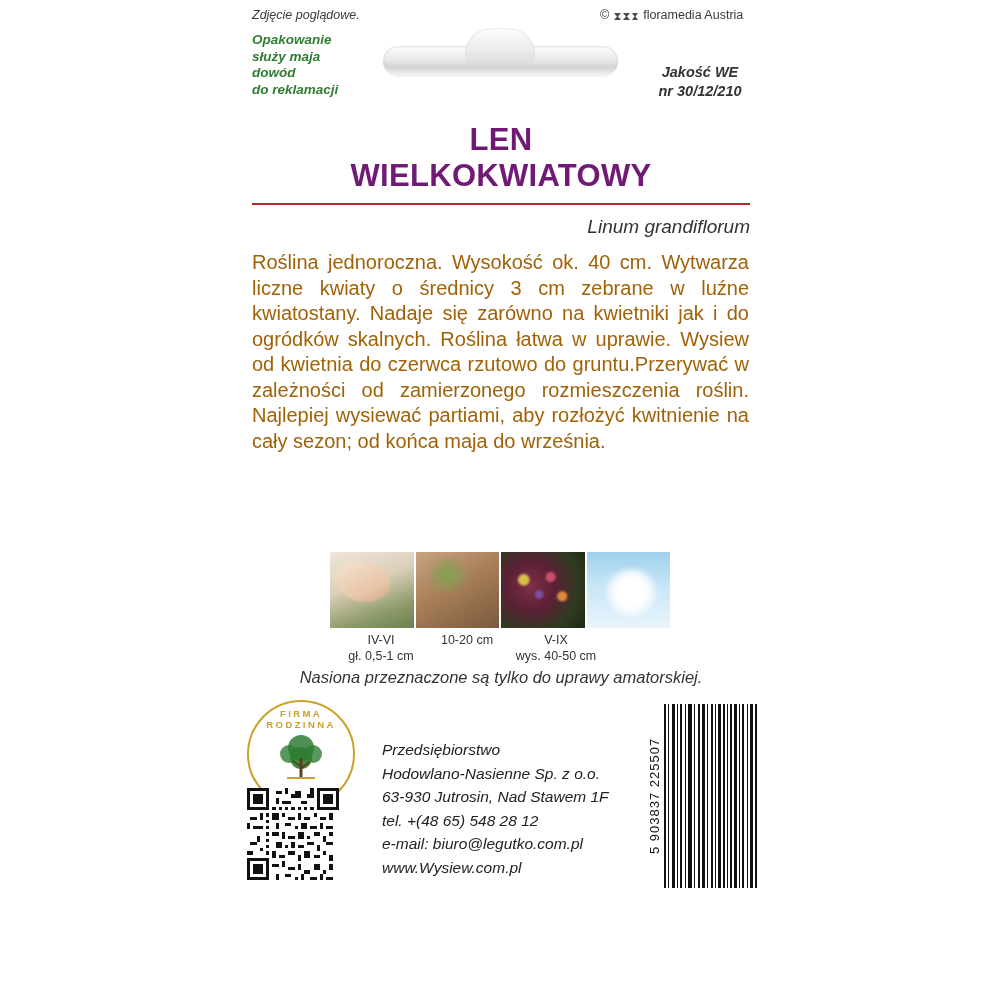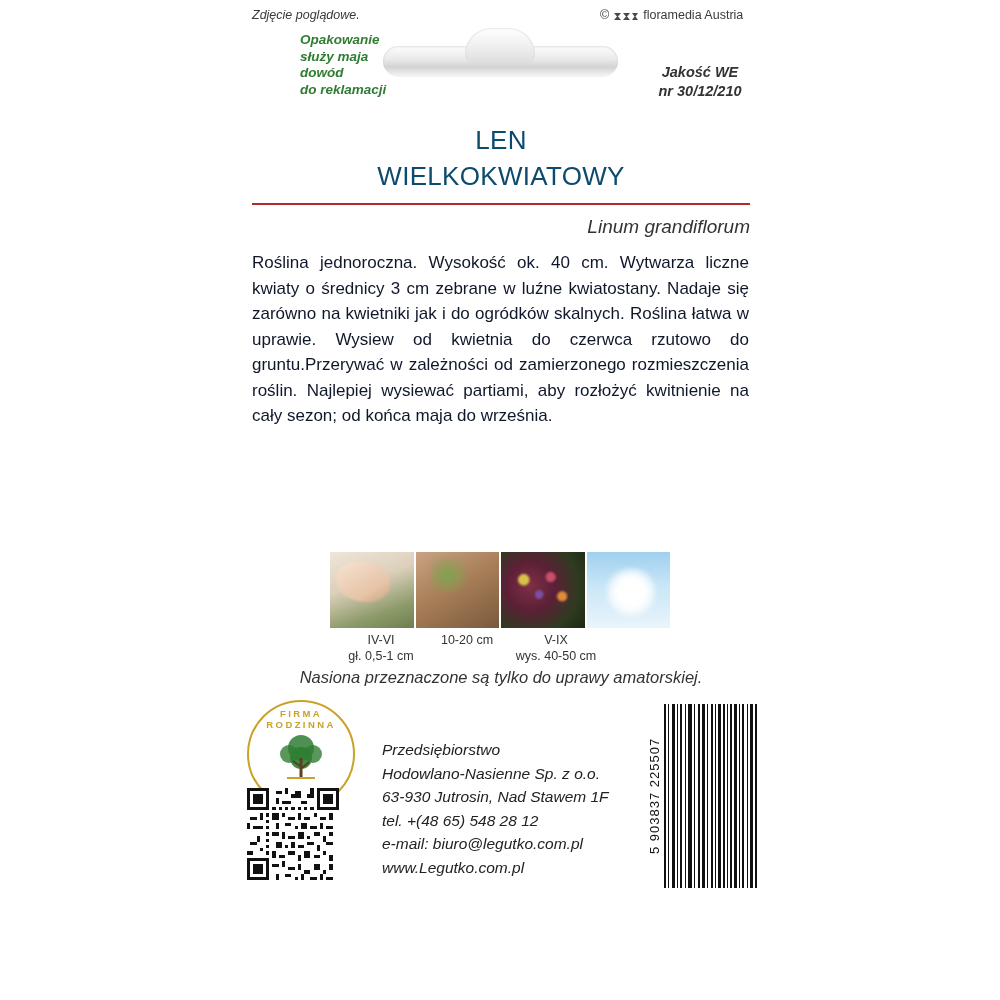--- a/index.html
+++ b/index.html
@@ -53,21 +53,20 @@
   .reclam {
     position: absolute;
     left: 252px;
     top: 32px;
     font-size: 13.5px;
     font-style: italic;
     font-weight: bold;
     color: #2f7d32;
     line-height: 16.5px;
     width: 110px;
-    margin-left: 48px;
   }
 
   .quality {
     position: absolute;
     left: 640px;
     top: 63px;
     width: 120px;
     text-align: center;
     font-size: 14.5px;
     font-style: italic;
@@ -101,23 +100,23 @@
     box-shadow: inset 0 1px 2px rgba(0,0,0,.10);
   }
 
   
   .title {
     position: absolute;
     left: 252px;
     top: 122px;
     width: 498px;
     text-align: center;
-    color: #0c4a6e;
-    font-size: 26px;
-    font-weight: normal;
+    color: #701a75;
+    font-size: 31px;
+    font-weight: bold;
     line-height: 36px;
     letter-spacing: .3px;
   }
   .rule {
     position: absolute;
     left: 252px;
     top: 203px;
     width: 498px;
     height: 2px;
     background: #b4272b;
@@ -132,22 +131,22 @@
     font-style: italic;
     color: #333;
   }
 
   
   .desc {
     position: absolute;
     left: 252px;
     top: 250px;
     width: 497px;
-    color: #0f172a;
-    font-size: 17px;
+    color: #a16207;
+    font-size: 20px;
     line-height: 25.5px;
     text-align: justify;
   }
 
   
   .pictos {
     position: absolute;
     left: 330px;
     top: 552px;
     width: 340px;
@@ -502,21 +501,21 @@
       </g>
     </svg>
   </div>
 
   <div class="company">
     <div>Przedsiębiorstwo</div>
     <div>Hodowlano-Nasienne Sp. z o.o.</div>
     <div>63-930 Jutrosin, Nad Stawem 1F</div>
     <div>tel. +(48 65) 548 28 12</div>
     <div>e-mail: biuro@legutko.com.pl</div>
-    <div>www.Legutko.com.pl</div>
+    <div>www.Wysiew.com.pl</div>
   </div>
 
   <div class="barcode-wrap">
     <div class="barcode-digits">5 903837 225507</div>
     <svg class="barcode" viewBox="0 0 98 184" width="98" height="184" shape-rendering="crispEdges" aria-hidden="true">
       <rect width="98" height="184" fill="#fff"></rect>
       <g fill="#111">
         <rect x="2" y="0" width="2" height="184"></rect>
         <rect x="6" y="0" width="1" height="184"></rect>
         <rect x="10" y="0" width="3" height="184"></rect>

